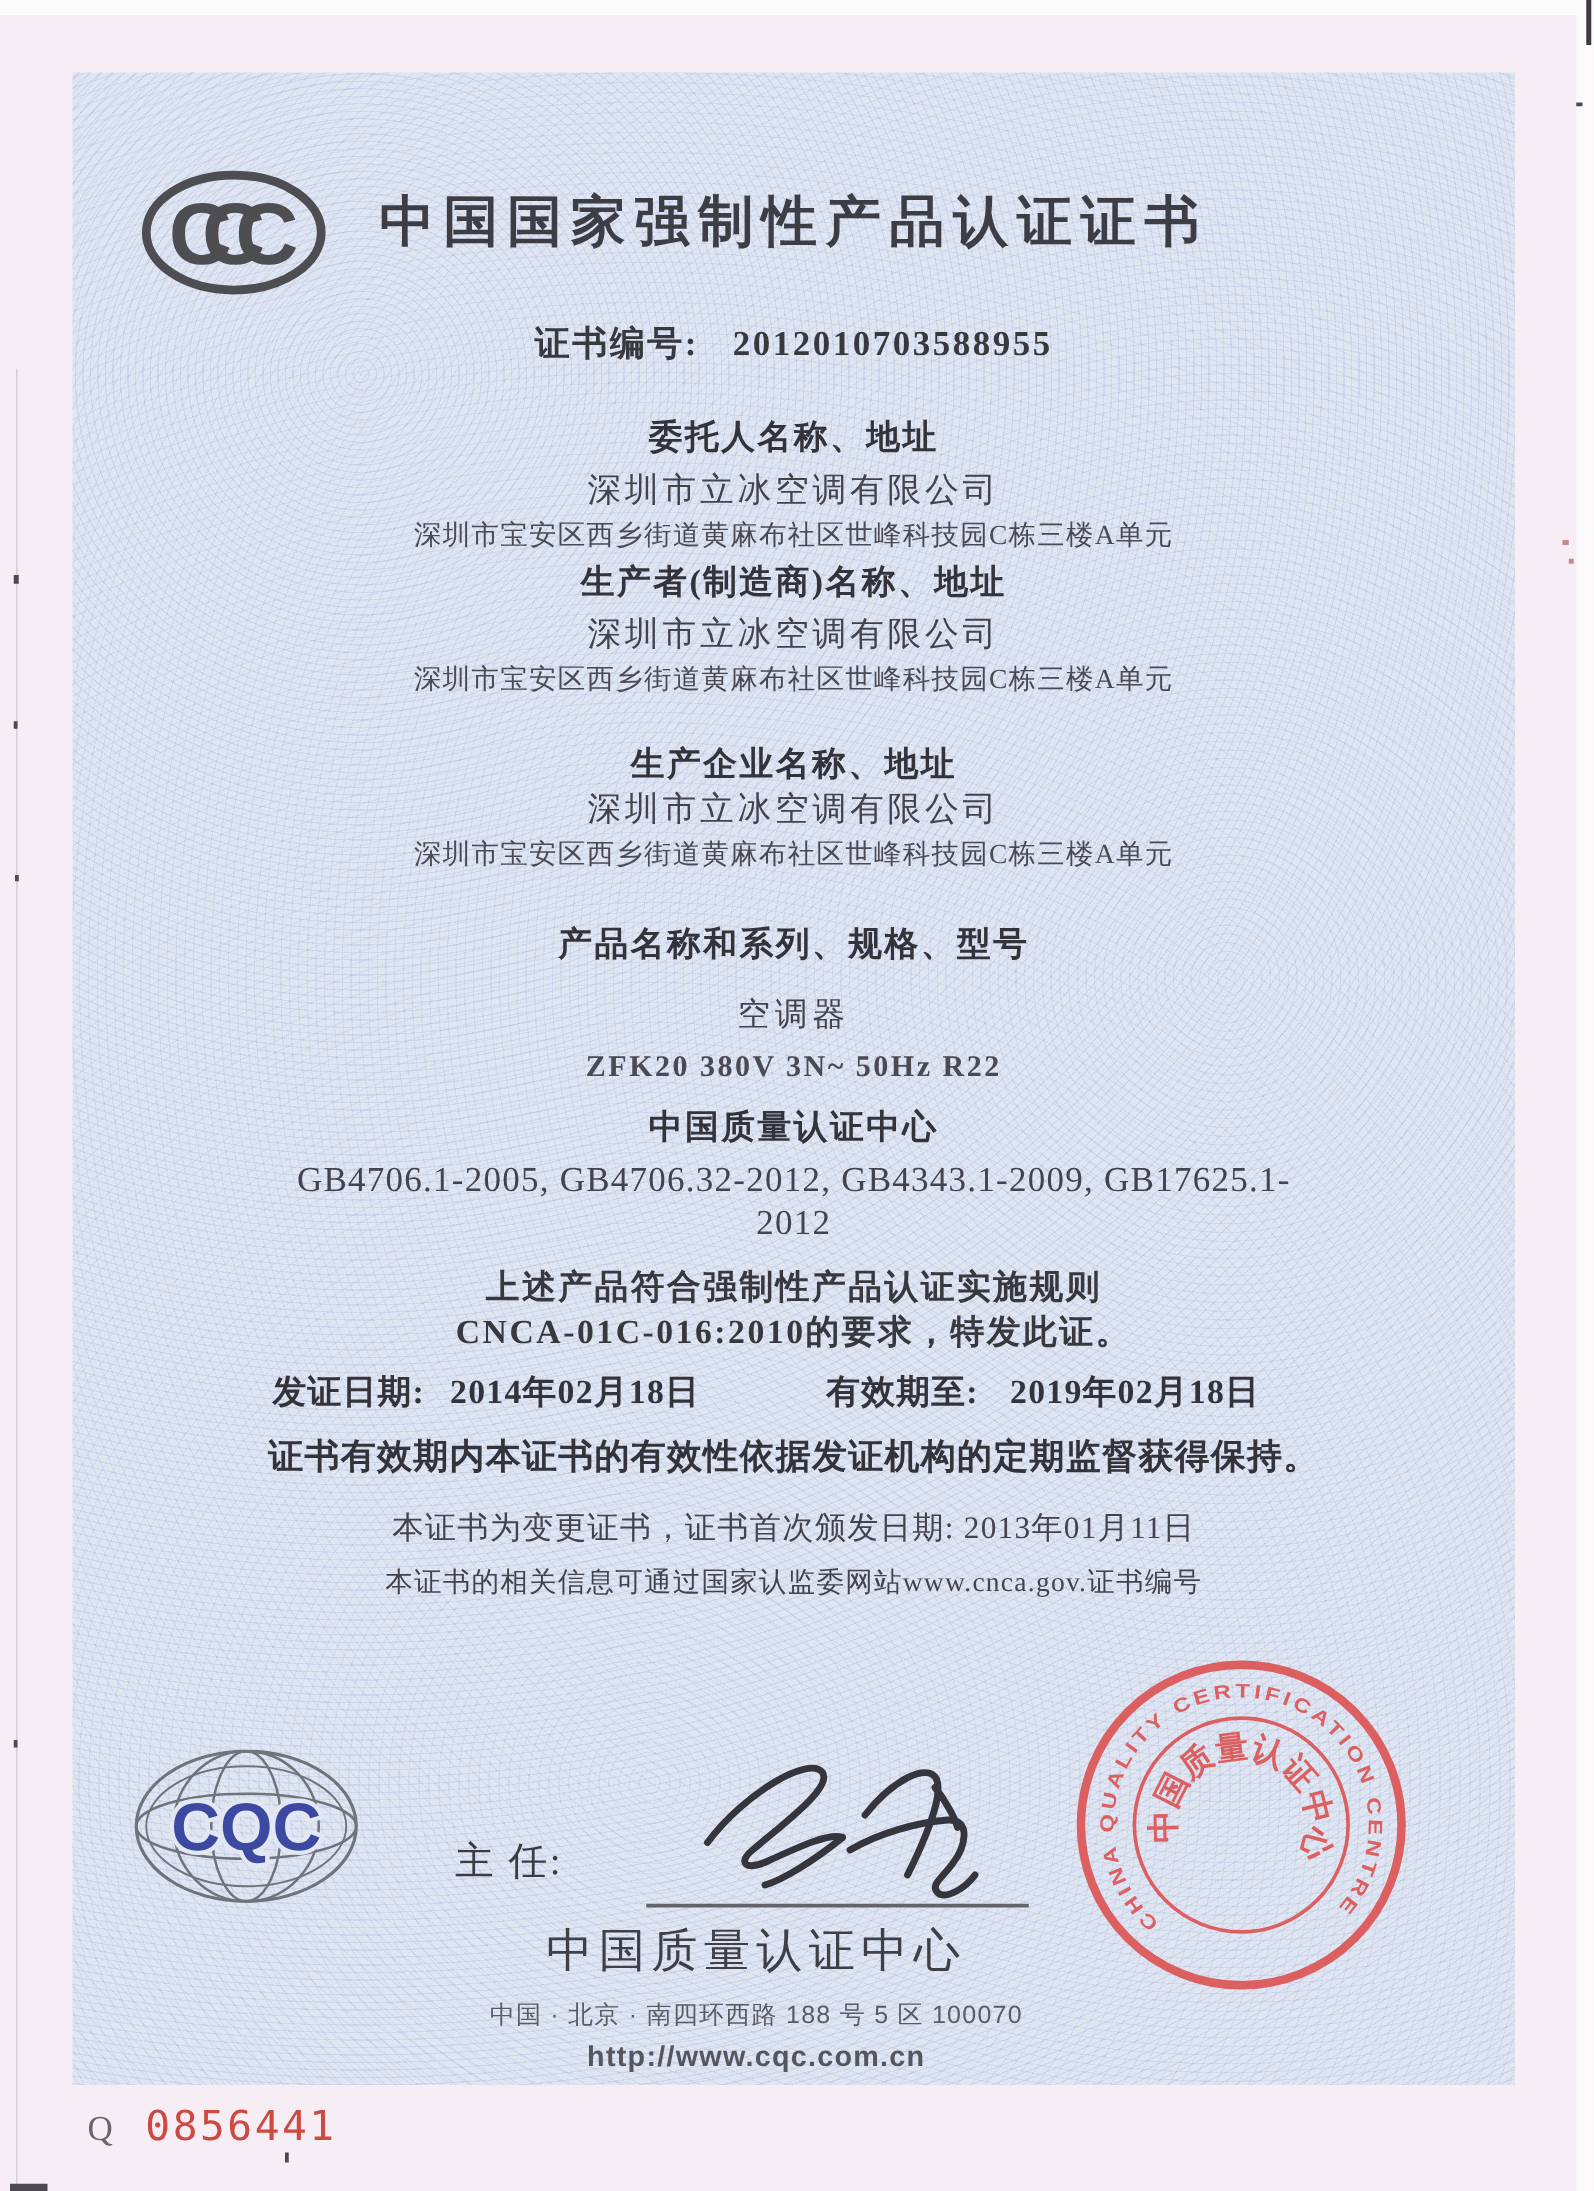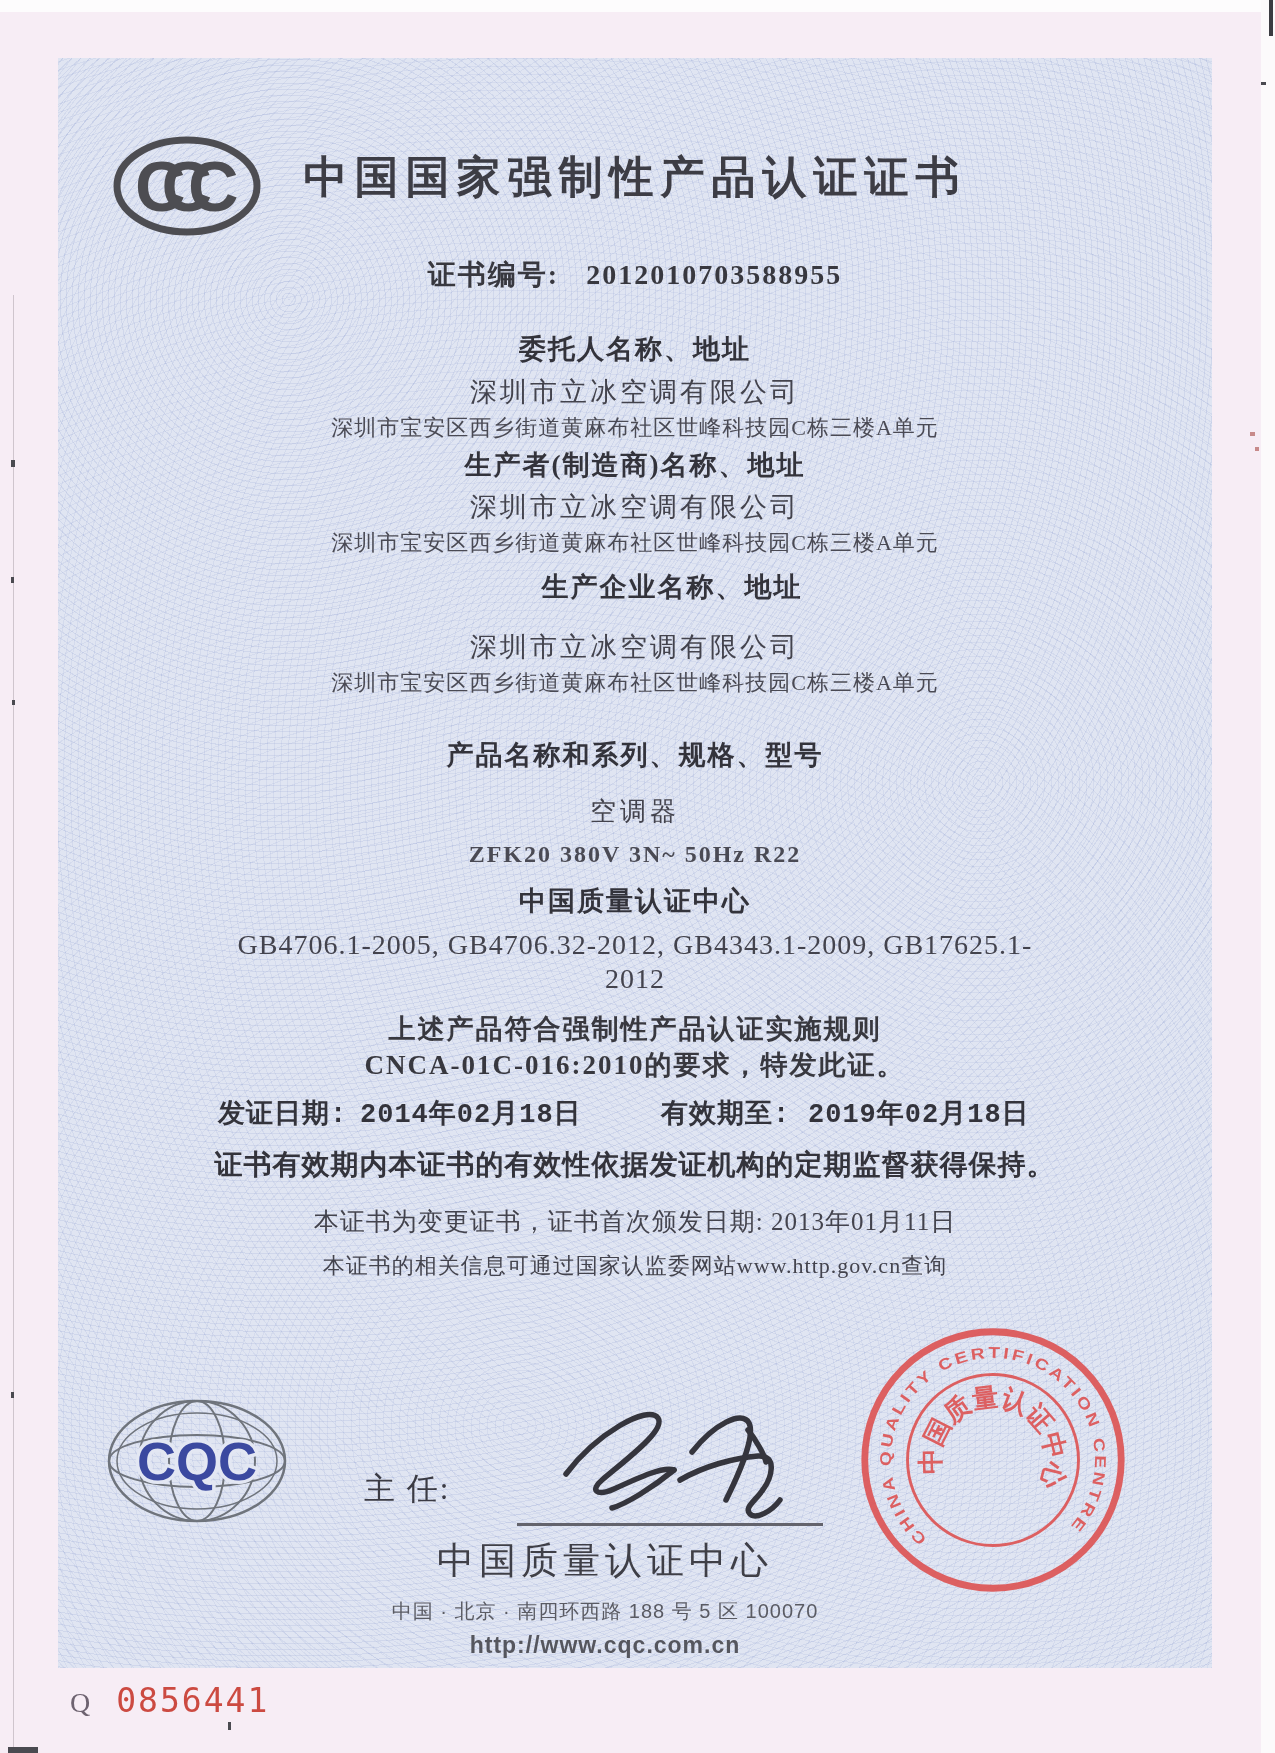--- a/index.html
+++ b/index.html
@@ -70,45 +70,45 @@
   </div>
 
   <div class="ln sec-label" style="top:331px;">委托人名称、地址</div>
   <div class="ln company" style="top:374px;">深圳市立冰空调有限公司</div>
   <div class="ln addr" style="top:413px;">深圳市宝安区西乡街道黄麻布社区世峰科技园C栋三楼A单元</div>
 
   <div class="ln sec-label" style="top:447px;">生产者(制造商)名称、地址</div>
   <div class="ln company" style="top:489px;">深圳市立冰空调有限公司</div>
   <div class="ln addr" style="top:528px;">深圳市宝安区西乡街道黄麻布社区世峰科技园C栋三楼A单元</div>
 
-  <div class="ln sec-label" style="top:569px;padding-left:37px;">生产企业名称、地址</div>
+  <div class="ln sec-label" style="top:593px;">生产企业名称、地址</div>
   <div class="ln company" style="top:629px;">深圳市立冰空调有限公司</div>
   <div class="ln addr" style="top:668px;">深圳市宝安区西乡街道黄麻布社区世峰科技园C栋三楼A单元</div>
 
   <div class="ln sec-label" style="top:737px;">产品名称和系列、规格、型号</div>
   <div class="ln prod-name" style="top:794px;">空调器</div>
   <div class="ln model" style="top:841px;font-weight:bold;">ZFK20 380V 3N~ 50Hz R22</div>
 
   <div class="ln sec-label" style="top:883px;">中国质量认证中心</div>
   <div class="ln std" style="top:929px;">GB4706.1-2005, GB4706.32-2012, GB4343.1-2009, GB17625.1-</div>
   <div class="ln std" style="top:963px;">2012</div>
 
   <div class="ln stmt" style="top:1011px;">上述产品符合强制性产品认证实施规则</div>
   <div class="ln stmt" style="top:1047px;">CNCA-01C-016:2010的要求，特发此证。</div>
 
-  <div class="dates" style="position:absolute;left:0;top:1095px;width:1178px;height:40px;font-family:Liberation Mono, monospace;">
+  <div class="dates" style="position:absolute;left:0;top:1095px;width:1178px;height:40px;">
     <span style="left:218px;">发证日期:</span>
     <span style="left:360px;">2014年02月18日</span>
     <span style="left:661px;text-align:center;">有效期至:</span>
     <span style="left:808px;">2019年02月18日</span>
   </div>
 
   <div class="ln validity">证书有效期内本证书的有效性依据发证机构的定期监督获得保持。</div>
   <div class="ln change">本证书为变更证书，证书首次颁发日期: 2013年01月11日</div>
-  <div class="ln query">本证书的相关信息可通过国家认监委网站www.http.gov.cn查询</div>
+  <div class="ln query">本证书的相关信息可通过国家认监委网站www.cnca.gov.证书编号</div>
 
   <svg style="position:absolute;left:104px;top:1398px;" width="186" height="130" viewBox="0 0 186 130">
     <ellipse cx="93" cy="63" rx="88" ry="60" fill="none" stroke="#6f747c" stroke-width="2.5"></ellipse>
     <ellipse cx="93" cy="63" rx="58" ry="60" fill="none" stroke="#6f747c" stroke-width="2"></ellipse>
     <ellipse cx="93" cy="63" rx="28" ry="60" fill="none" stroke="#6f747c" stroke-width="2"></ellipse>
     <ellipse cx="93" cy="63" rx="88" ry="26" fill="none" stroke="#6f747c" stroke-width="2"></ellipse>
     <ellipse cx="93" cy="63" rx="80" ry="48" fill="none" stroke="#6f747c" stroke-width="1.5"></ellipse>
     <text x="93" y="82" text-anchor="middle" font-size="54" font-weight="bold" fill="#3b49a0" stroke="#e3e7f3" stroke-width="7" paint-order="stroke">CQC</text>
   </svg>
 

